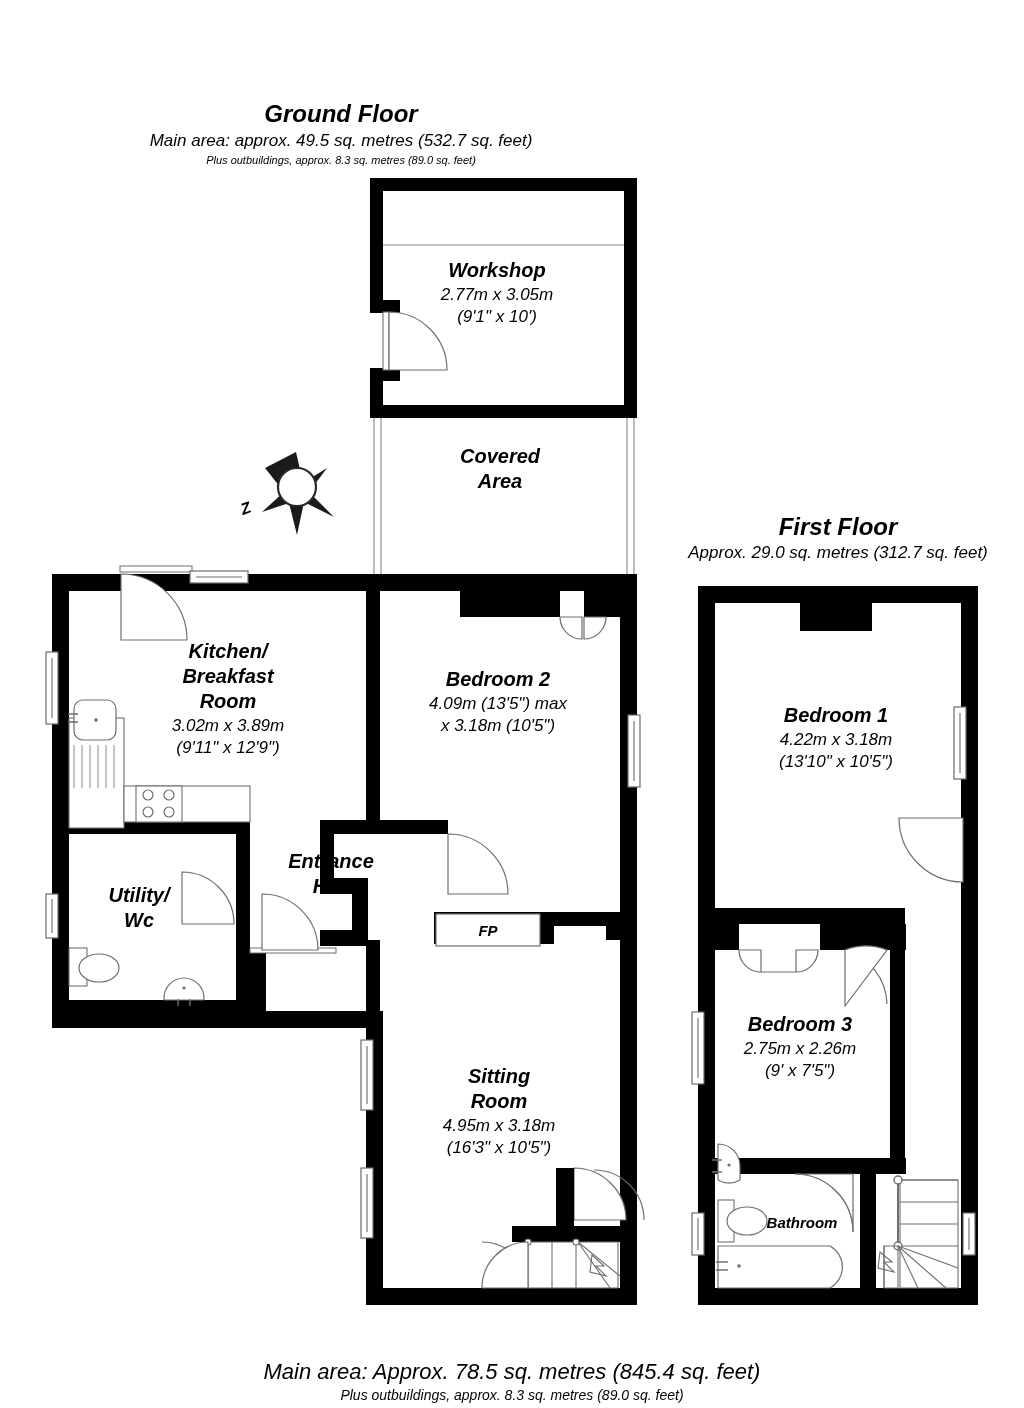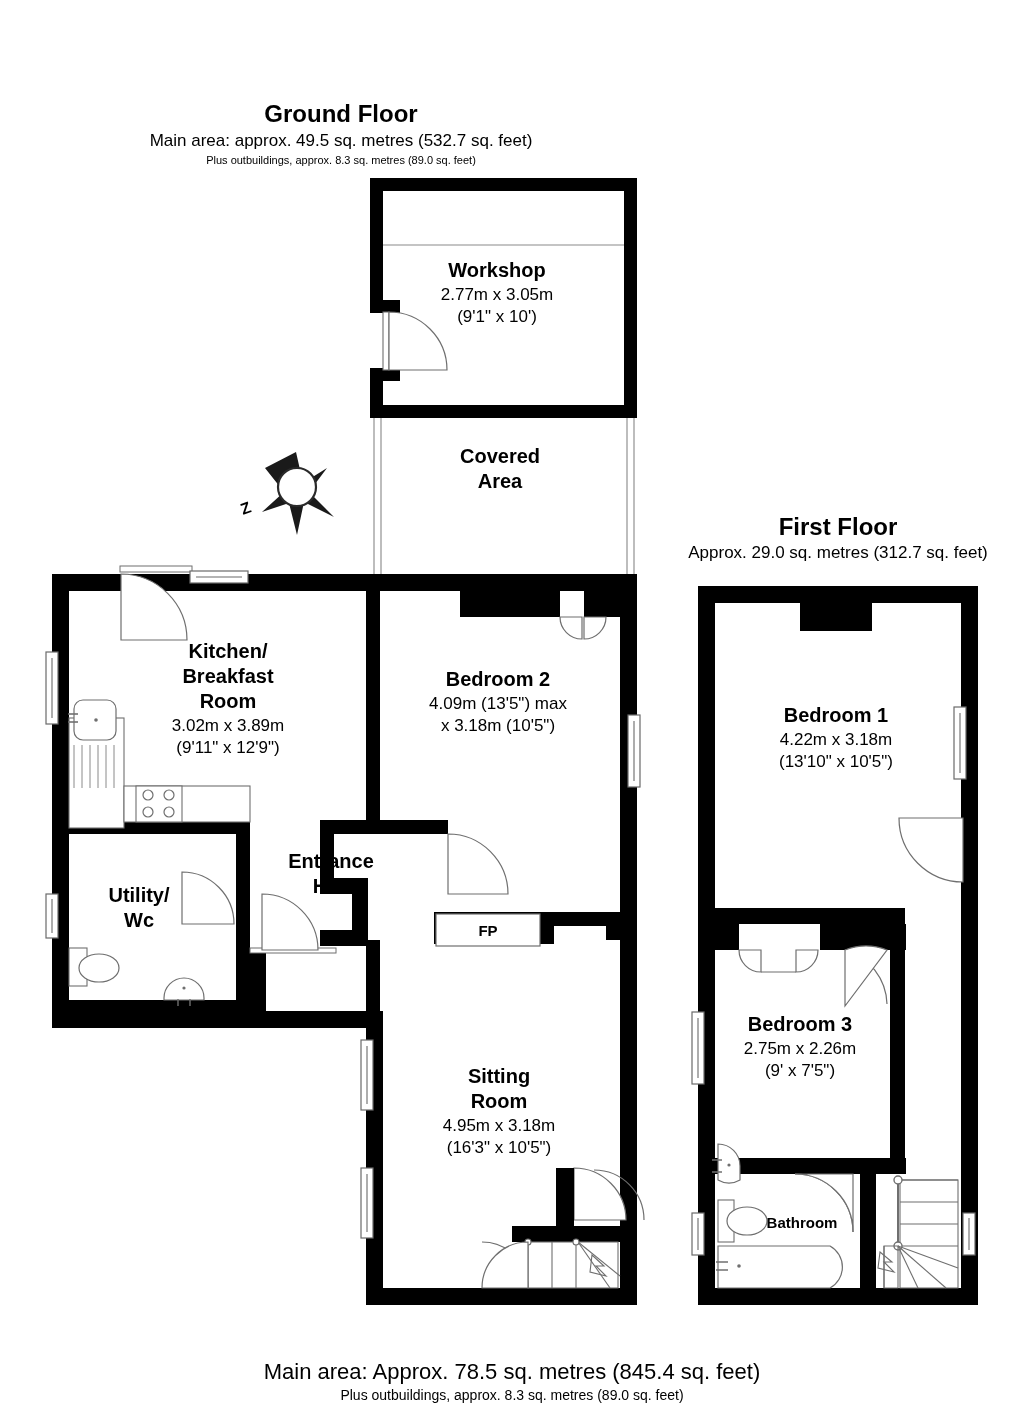--- a/index.html
+++ b/index.html
@@ -4,21 +4,21 @@
 <style>
   * { margin:0; padding:0; box-sizing:border-box; }
   body {
     width:1024px; height:1408px;
     background:#ffffff;
     font-family:"Liberation Sans", sans-serif;
     color:#000000;
     position:relative;
     overflow:hidden;
   }
-  #stage { position:absolute; left:0; top:0; width:1024px; height:1408px; }
+  #stage { position:absolute; left:0; top:0; width:1024px; height:1408px;font-style:italic; }
   svg { display:block; }
   .ttl { font-weight:bold; font-size:24px; }
   .sub1 { font-size:17px; }
   .sub2 { font-size:11px; }
   .rmname { font-weight:bold; font-size:20px; }
   .rmdim { font-size:17px; }
   .rmsmall { font-weight:bold; font-size:15px; }
   .foot1 { font-size:22px; }
   .foot2 { font-size:14px; }
   text { font-family:"Liberation Sans", sans-serif; fill:#000; }

